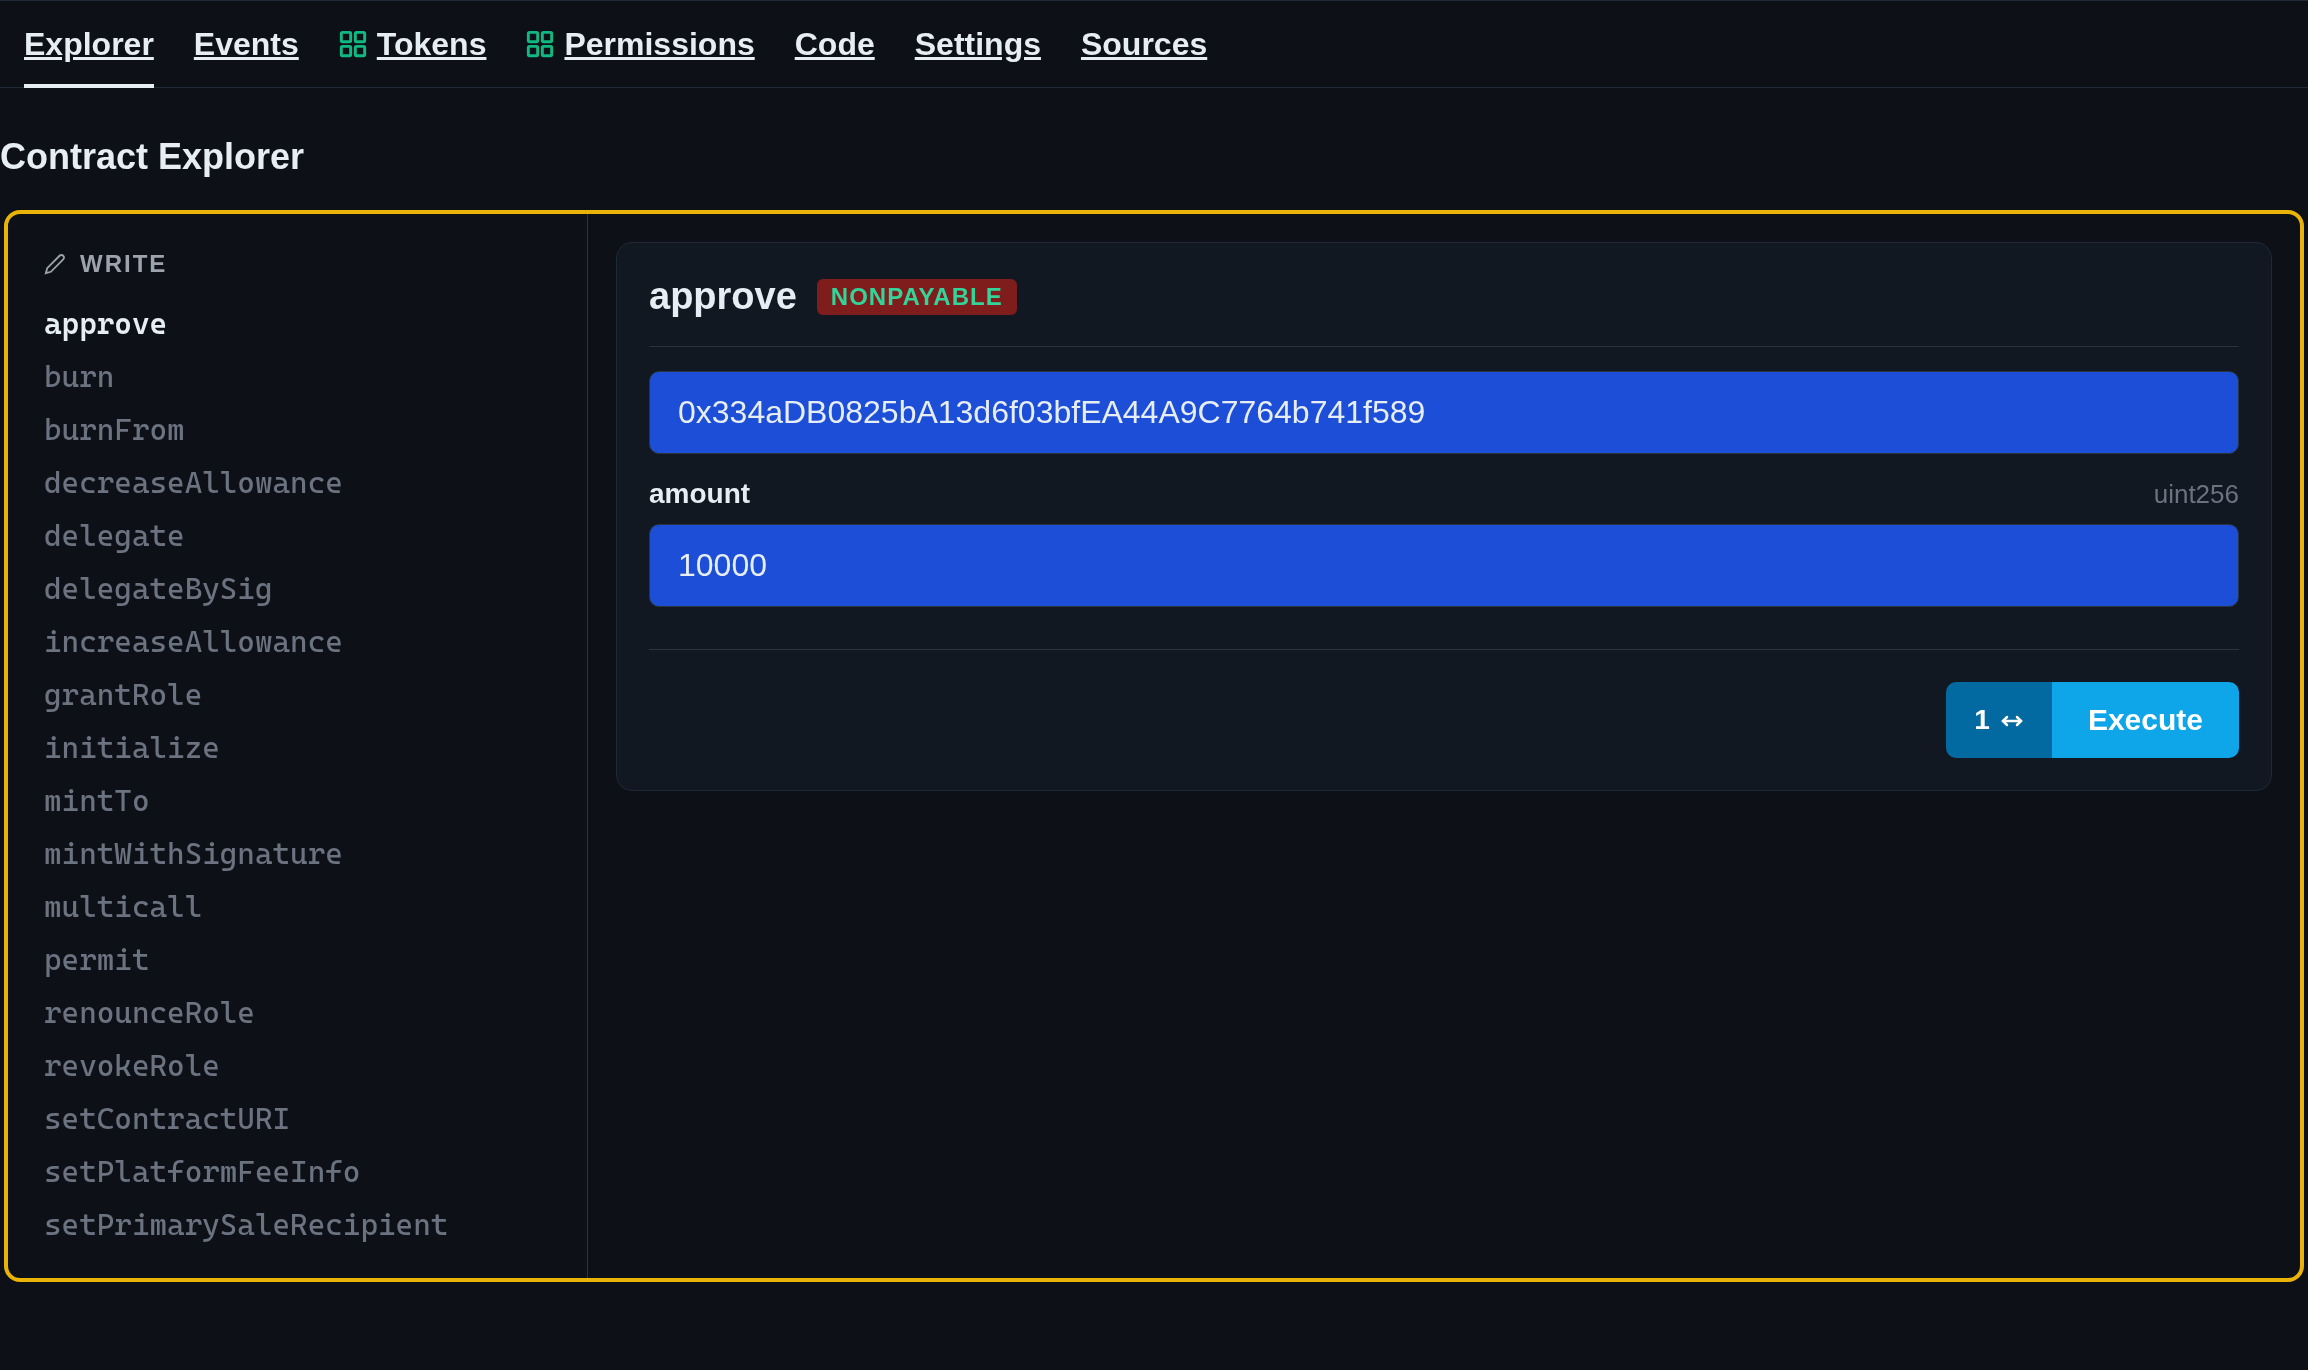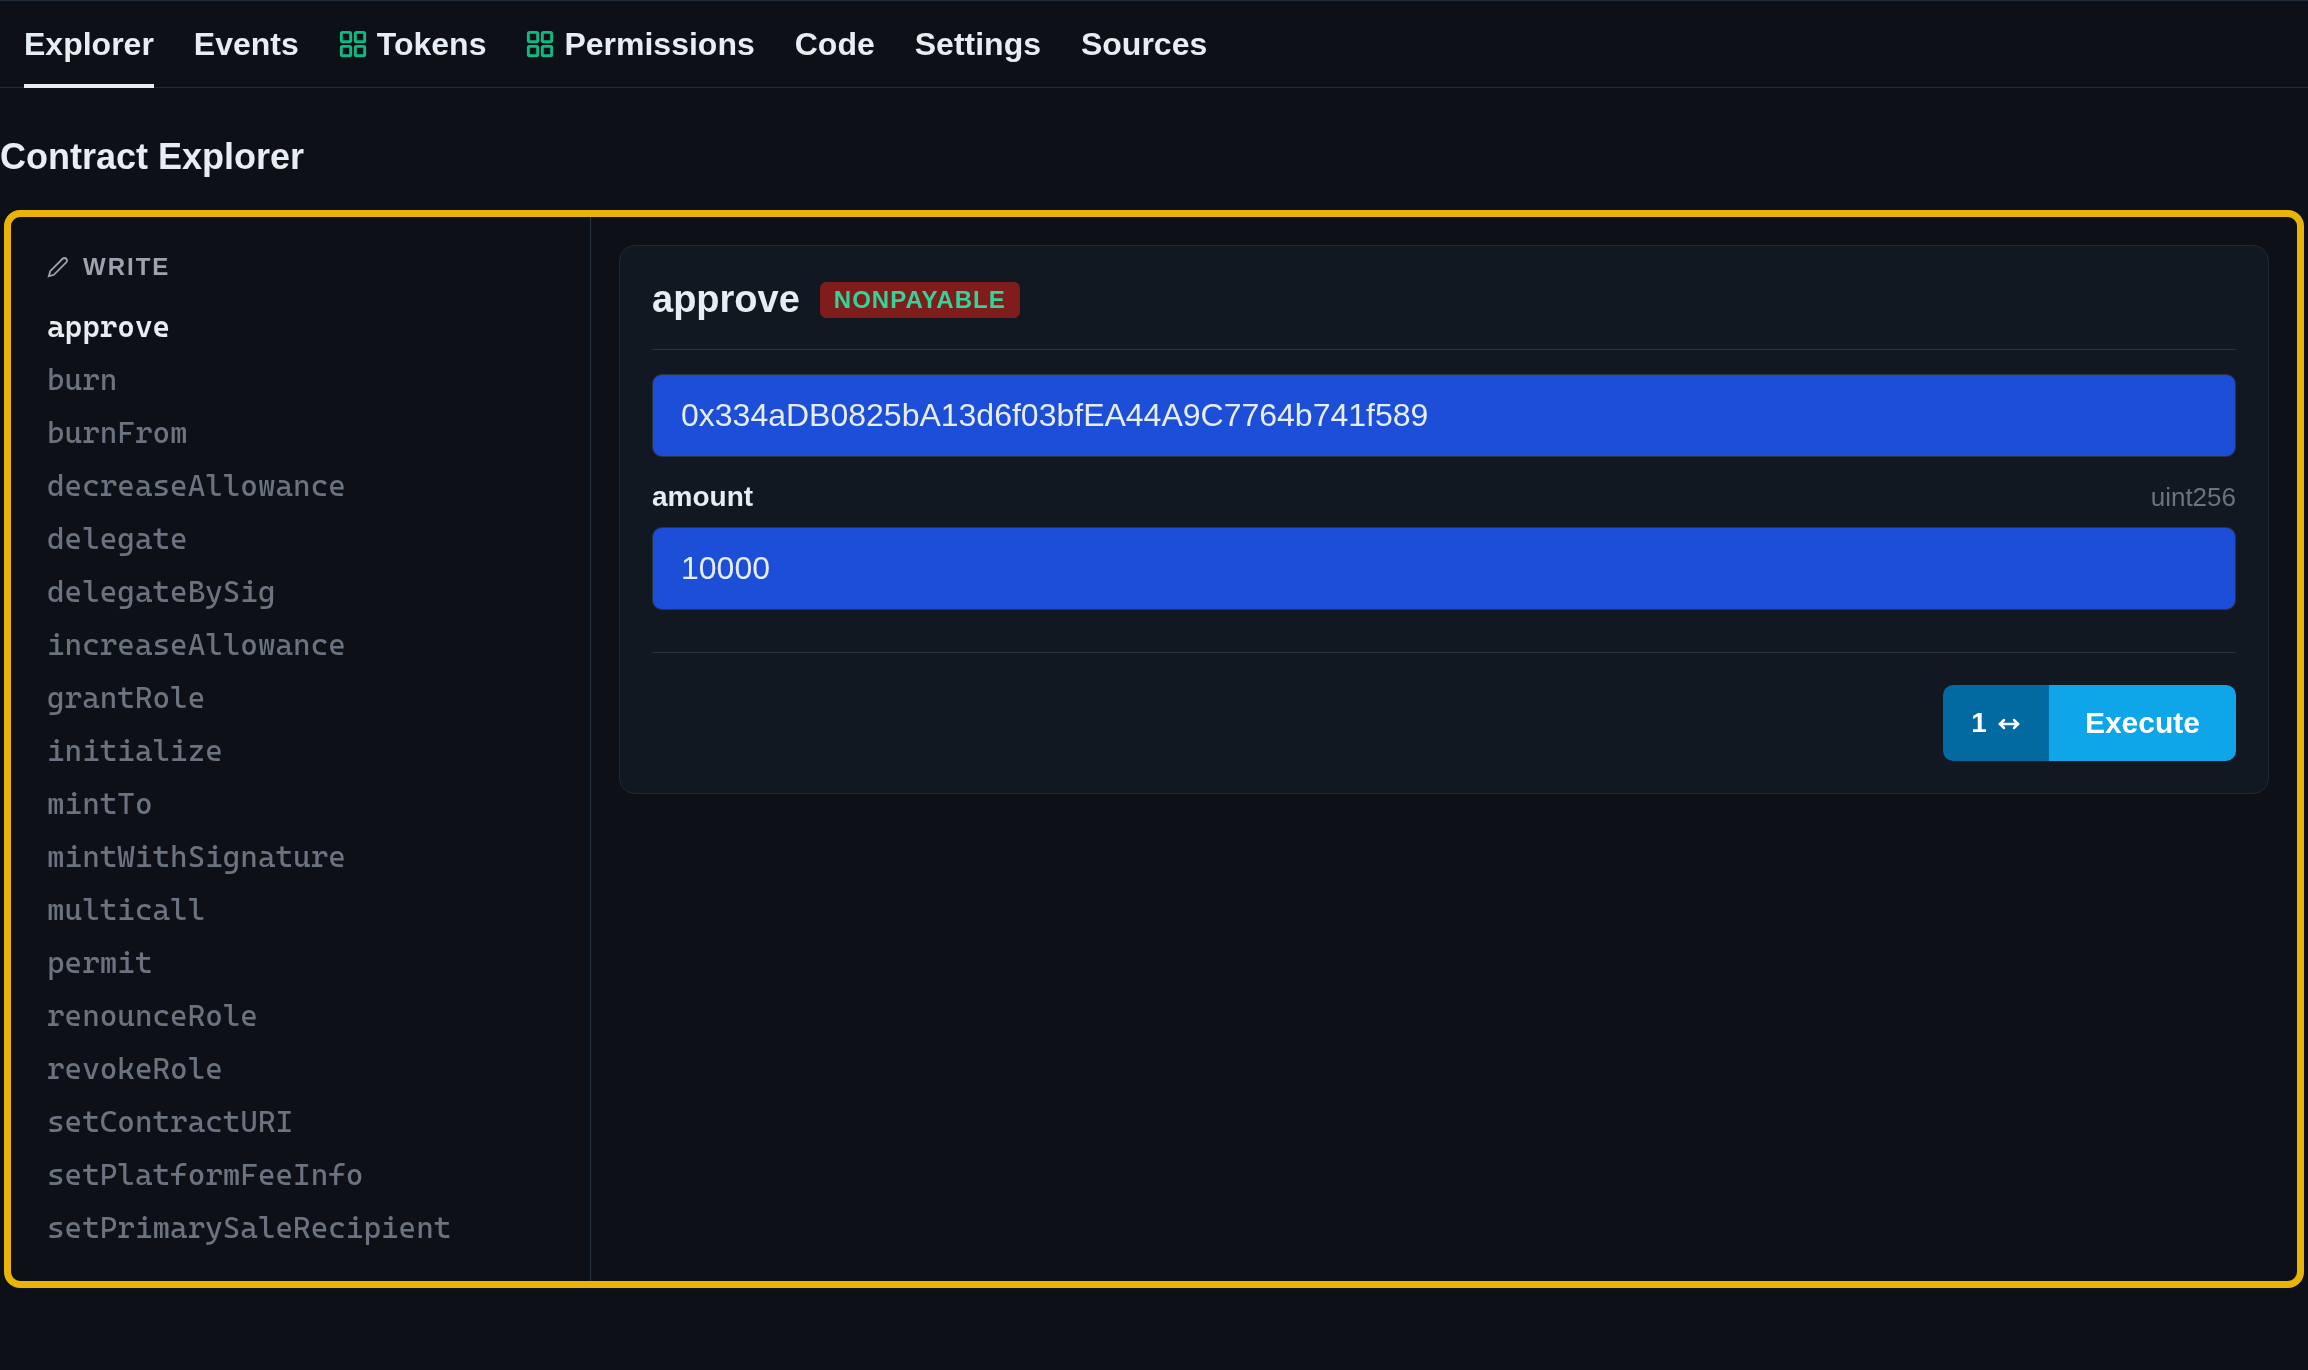--- a/index.html
+++ b/index.html
@@ -16,20 +16,21 @@
       overflow: hidden;
     }
     .nav-tabs {
       display: flex;
       align-items: center;
       border-top: 1px solid #1f2937;
       border-bottom: 1px solid #1f2937;
       padding: 0 24px;
       gap: 40px;
       height: 88px;
+      text-decoration: underline;
     }
     .nav-tab {
       display: flex;
       align-items: center;
       gap: 10px;
       font-size: 32px;
       font-weight: 600;
       color: #e6edf3;
       cursor: pointer;
       height: 100%;
@@ -48,21 +49,21 @@
       display: inline-flex;
       width: 28px;
       height: 28px;
     }
     .page-title {
       font-size: 36px;
       font-weight: 700;
       padding: 48px 0 32px 0;
     }
     .main-panel {
-      border: 7px solid #eab308;
+      border: 4px solid #eab308;
       border-radius: 16px;
       display: flex;
       margin: 0 4px;
     }
     .sidebar {
       width: 580px;
       padding: 36px 36px;
       border-right: 1px solid #2a3441;
     }
     .sidebar-header {

